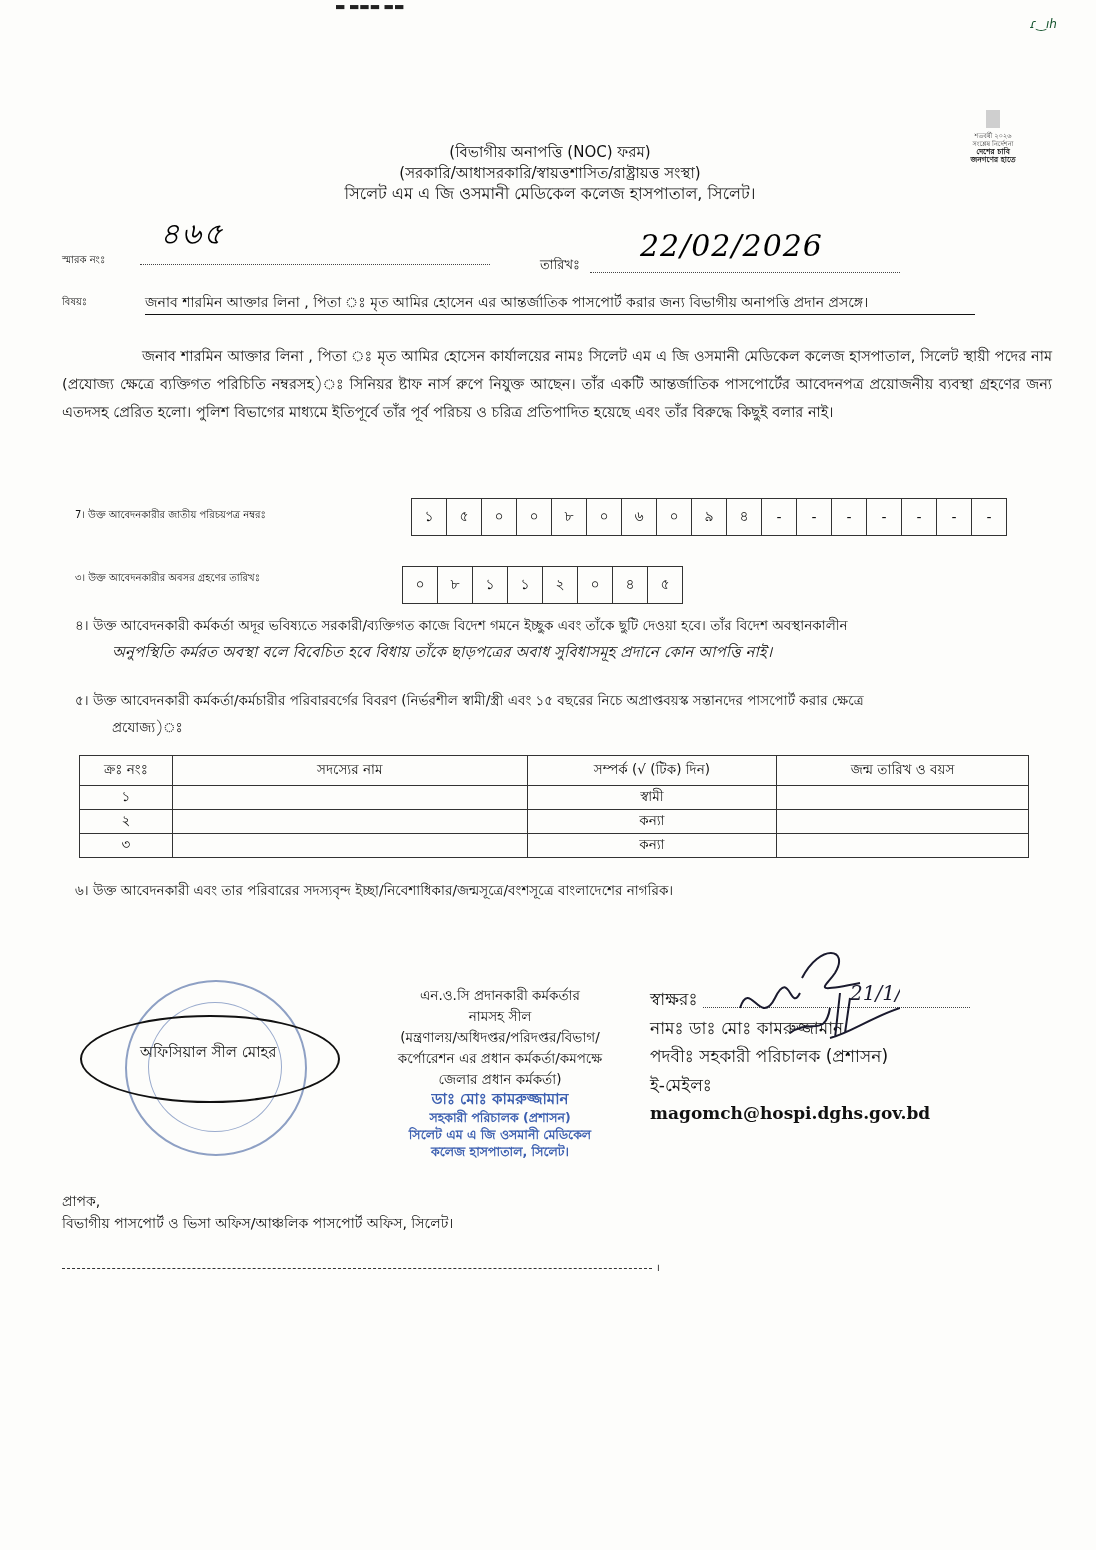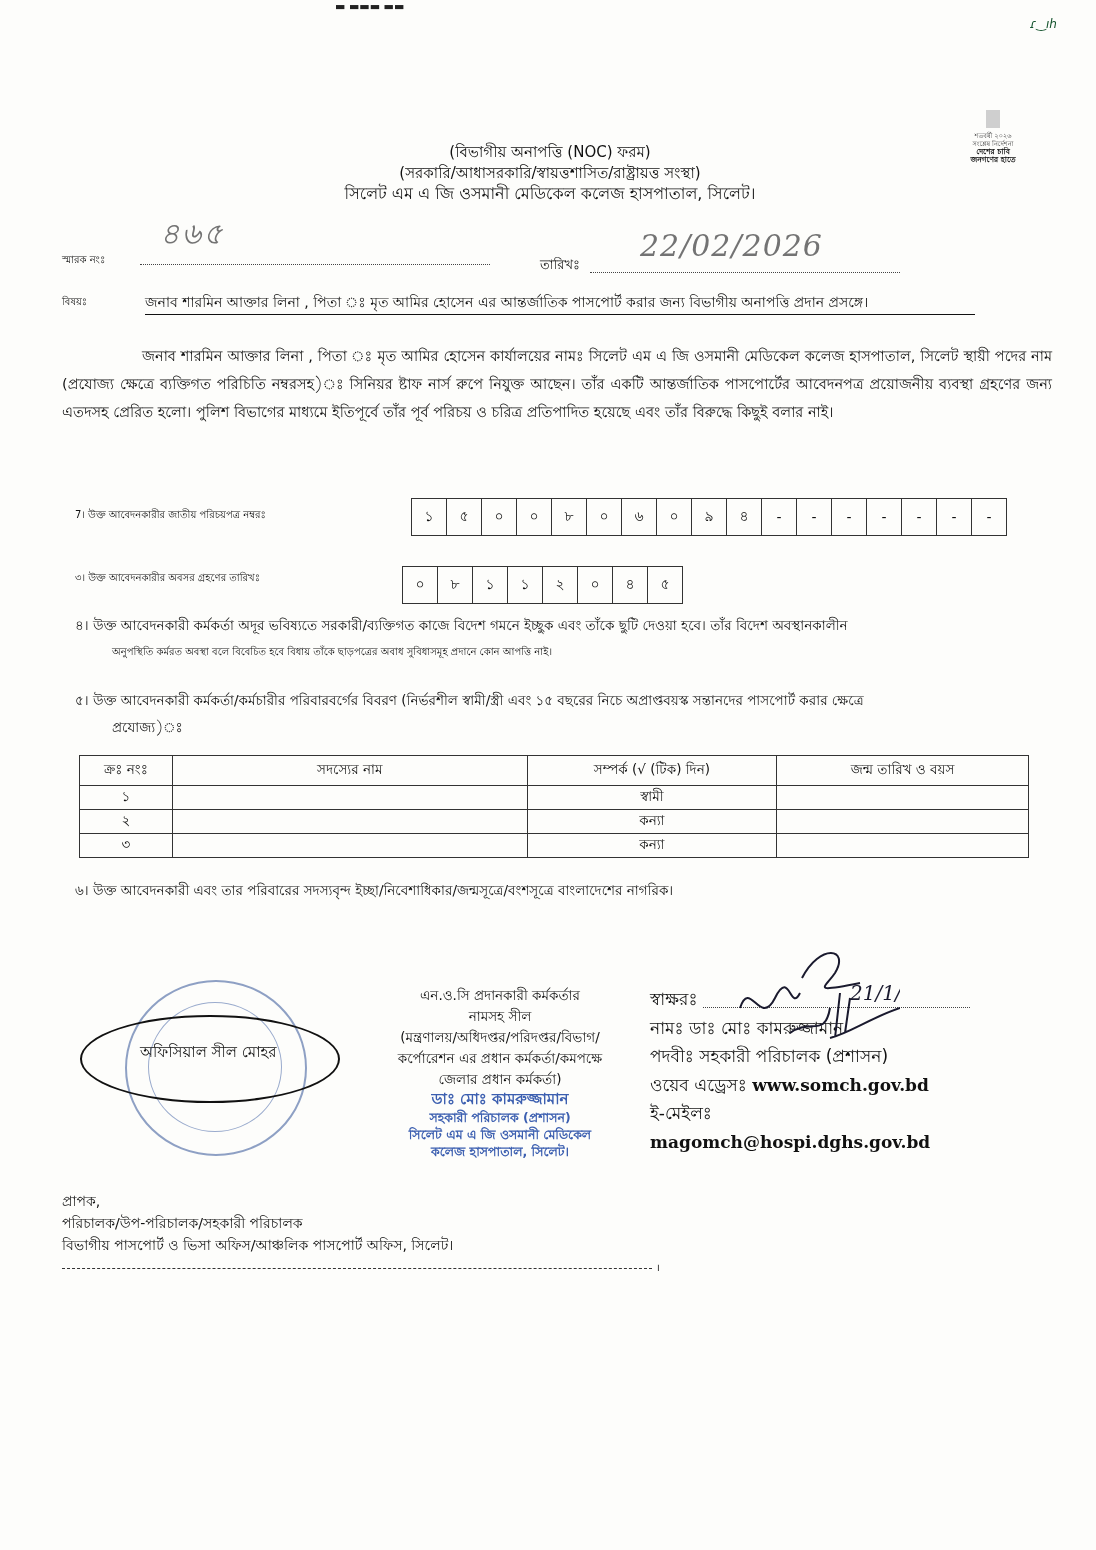--- a/index.html
+++ b/index.html
@@ -9,21 +9,21 @@
   .t{font-size:10px;line-height:20px;white-space:nowrap;}
   .center{text-align:center;}
   .topmark{top:0;left:335px;font-size:11px;color:#222;}
   .topmark2{top:17px;left:1030px;font-size:12px;font-style:italic;color:#14532d;}
   .side-logo{left:958px;top:98px;width:70px;text-align:center;font-size:6.5px;line-height:8px;color:#444;}
   .side-logo .box{width:14px;height:18px;background:#cfcfcf;margin:12px auto 4px;}
   .side-logo .b{font-weight:bold;color:#111;font-size:7.5px;}
   .hdr1{top:142px;left:280px;width:540px;font-size:15px;}
   .hdr2{top:163px;left:280px;width:540px;font-size:15px;}
   .hdr3{top:184px;left:280px;width:540px;font-size:16px;}
-  .hand{font-family:"DejaVu Serif",serif;font-style:italic;color:#737373;text-align:center;}
+  .hand{font-family:"DejaVu Serif",serif;font-style:italic;color:#000000;text-align:center;}
   .memo-hand{top:210px;left:160px;font-size:30px;letter-spacing:2px;}
   .date-hand{top:228px;left:640px;font-size:30px;letter-spacing:1px;}
   .dots{border-bottom:1.5px dotted #444;height:0;}
   .subject-line{top:295px;left:145px;width:830px;border-bottom:1.3px solid #111;}
   p.para{margin:0;font-size:14.5px;line-height:28px;text-align:justify;}
   .boxrow{display:flex;border:1px solid #333;}
   .boxrow .cell{width:34px;height:36px;border-right:1px solid #333;display:flex;align-items:center;justify-content:center;font-size:14px;}
   .boxrow .cell:last-child{border-right:none;}
   table.fam{border-collapse:collapse;position:absolute;left:79px;top:755px;width:950px;font-size:13.5px;}
   table.fam td,table.fam th{border:1px solid #333;height:22px;padding:0;text-align:center;font-weight:normal;}
@@ -95,21 +95,21 @@
   <div class="cell">৮</div>
   <div class="cell">১</div>
   <div class="cell">১</div>
   <div class="cell">২</div>
   <div class="cell">০</div>
   <div class="cell">৪</div>
   <div class="cell">৫</div>
 </div>
 
 <div class="abs t" style="top:615px;left:75px;font-size:13.5px;">৪। উক্ত আবেদনকারী কর্মকর্তা অদূর ভবিষ্যতে সরকারী/ব্যক্তিগত কাজে বিদেশ গমনে ইচ্ছুক এবং তাঁকে ছুটি দেওয়া হবে। তাঁর বিদেশ অবস্থানকালীন</div>
-<div class="abs t" style="top:642px;left:112px;font-size:10px;">অনুপস্থিতি কর্মরত অবস্থা বলে বিবেচিত হবে বিধায় তাঁকে ছাড়পত্রের অবাধ সুবিধাসমূহ প্রদানে কোন আপত্তি নাই।</div>
+<div class="abs t" style="top:642px;left:112px;font-size:15px;font-style:italic;">অনুপস্থিতি কর্মরত অবস্থা বলে বিবেচিত হবে বিধায় তাঁকে ছাড়পত্রের অবাধ সুবিধাসমূহ প্রদানে কোন আপত্তি নাই।</div>
 
 <div class="abs t" style="top:690px;left:75px;font-size:13.5px;">৫। উক্ত আবেদনকারী কর্মকর্তা/কর্মচারীর পরিবারবর্গের বিবরণ (নির্ভরশীল স্বামী/স্ত্রী এবং ১৫ বছরের নিচে অপ্রাপ্তবয়স্ক সন্তানদের পাসপোর্ট করার ক্ষেত্রে</div>
 <div class="abs t" style="top:717px;left:112px;font-size:13.5px;">প্রযোজ্য)ঃ</div>
 
 <table class="fam">
   <colgroup>
       <col style="width:93px">
       <col style="width:355px">
       <col style="width:250px">
       <col style="width:252px">
@@ -165,28 +165,26 @@
   <div class="seal-blue" style="font-size:12.5px;line-height:17px;">কলেজ হাসপাতাল, সিলেট।</div>
 </div>
 
 <div class="abs" style="top:985px;left:650px;width:320px;font-size:17px;line-height:28.5px;">
   <div style="display:flex;align-items:flex-end;">
     <span>স্বাক্ষরঃ</span>
     <span class="dots" style="flex:1;margin:0 0 6px 6px;"></span>
   </div>
   <div>নামঃ ডাঃ মোঃ কামরুজ্জামান</div>
   <div>পদবীঃ  সহকারী পরিচালক (প্রশাসন)</div>
-  <div><span>ওয়েব এড্রেসঃ</span> <b style="font-family:'DejaVu Serif',serif;">www.somch.gov.bd</b></div>
   <div><span>ই-মেইলঃ</span> <b style="font-family:'DejaVu Serif',serif;">magomch@hospi.dghs.gov.bd</b></div>
 </div>
 
 <svg class="abs sig-scrawl" viewBox="0 0 170 110">
   <path d="M10 70 C 20 40, 30 90, 45 60 S 60 75, 70 55 M72 40 C 90 5, 120 10, 105 35 C 95 50, 80 55, 130 45 M60 95 C 80 80, 95 100, 100 70 M110 55 L 105 100 M120 60 L 115 95 M100 100 C 120 95, 140 80, 170 70" stroke="#1a1a2e" stroke-width="2" fill="none"></path>
   <text x="120" y="62" font-size="20" font-family="DejaVu Serif, serif" font-style="italic" fill="#1a1a2e">21/1/26</text>
 </svg>
 
 <div class="abs" style="top:1190px;left:62px;font-size:14px;line-height:22px;">
   <div>প্রাপক,</div>
-  <div>পরিচালক/উপ-পরিচালক/সহকারী পরিচালক</div>
   <div>বিভাগীয় পাসপোর্ট ও ভিসা অফিস/আঞ্চলিক পাসপোর্ট অফিস, সিলেট।</div>
 </div>
 <div class="abs" style="top:1268px;left:62px;width:590px;border-bottom:1.5px dashed #333;"></div>
 <div class="abs t" style="top:1258px;left:656px;">।</div>
 
 </body></html>

